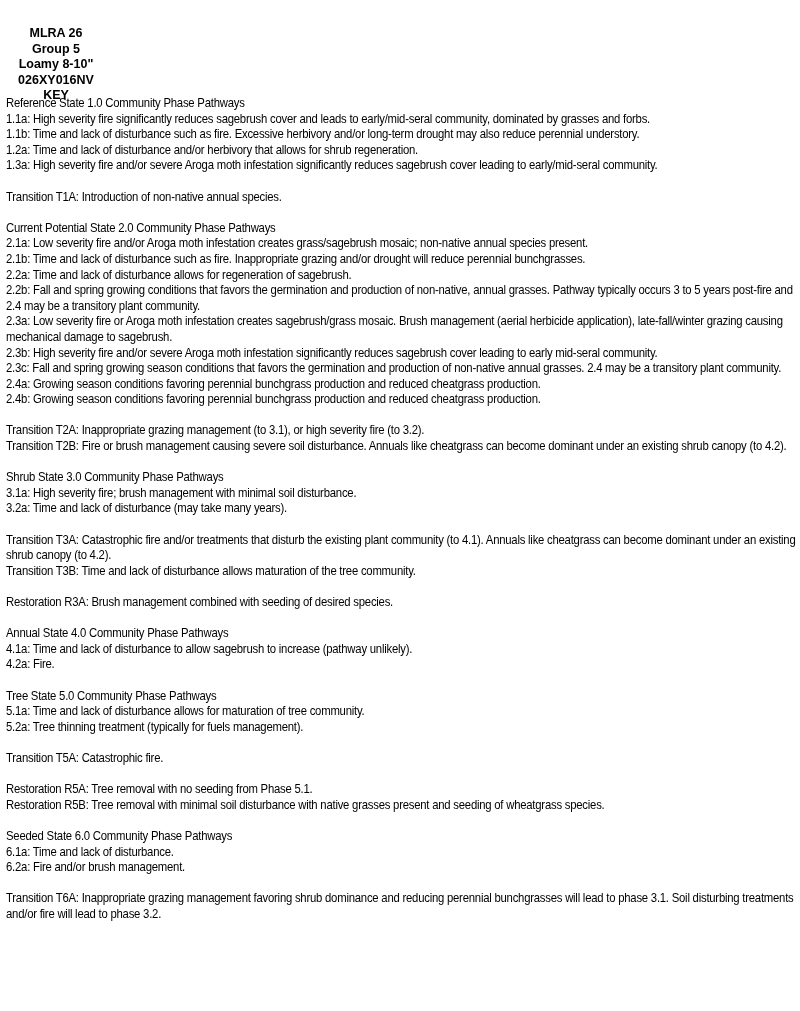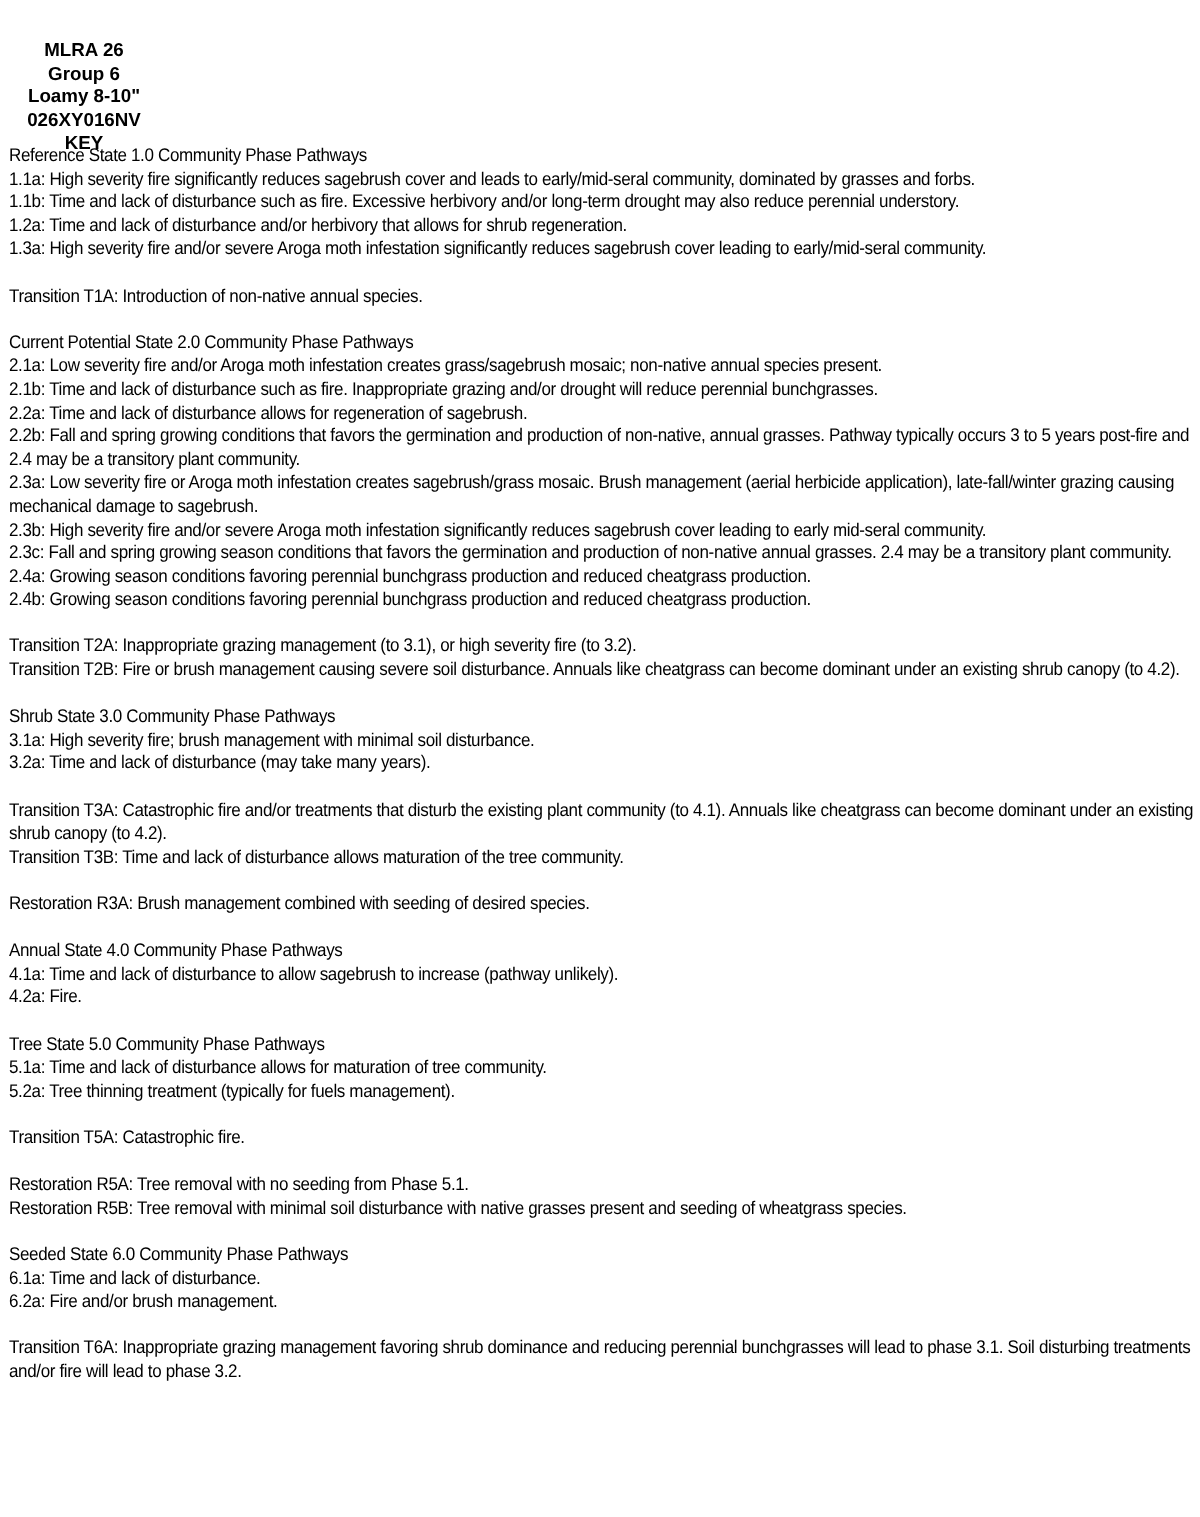--- a/index.html
+++ b/index.html
@@ -17,21 +17,21 @@
       transform: scaleX(0.93); transform-origin: left top; width: 852px;
     }
     .block { margin: 0 0 15.6px 0; }
     .line { display: block; }
   </style>
 </head>
 <body>
 
 <div class="header">
   <div>MLRA 26</div>
-  <div>Group 6</div>
+  <div>Group 5</div>
   <div>Loamy 8-10"</div>
   <div>026XY016NV</div>
   <div>KEY</div>
 </div>
 
 <div class="content">
 
   <div class="block">
     <span class="line">Reference State 1.0 Community Phase Pathways</span>
     <span class="line">1.1a: High severity fire significantly reduces sagebrush cover and leads to early/mid-seral community, dominated by grasses and forbs.</span>

